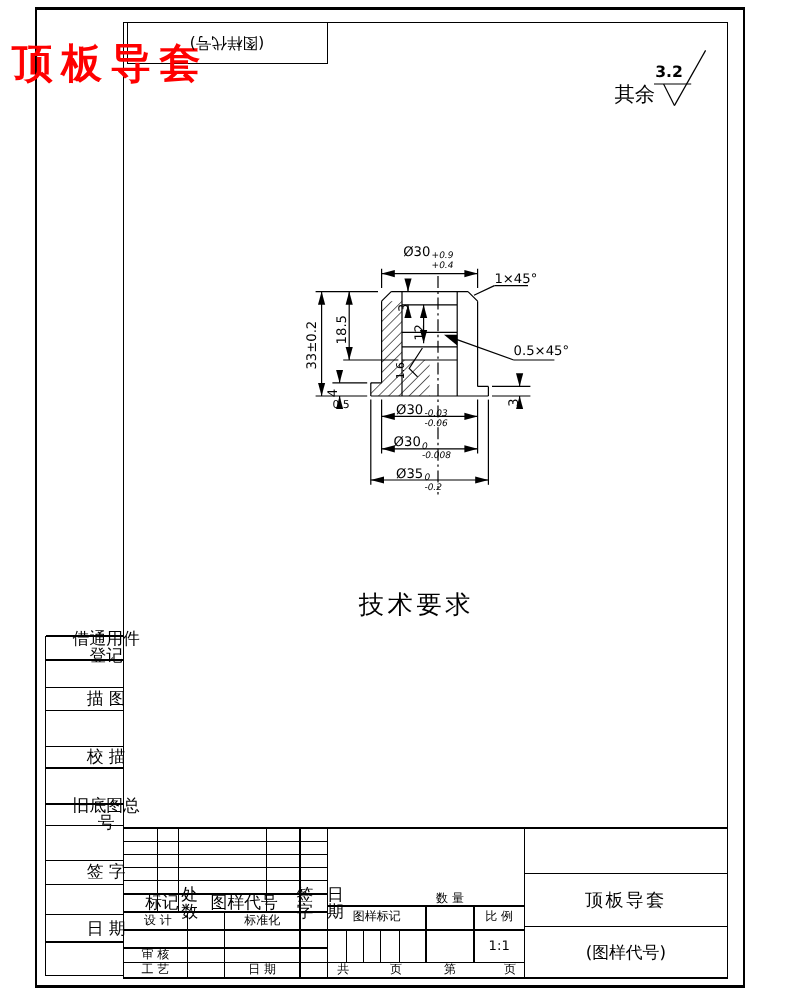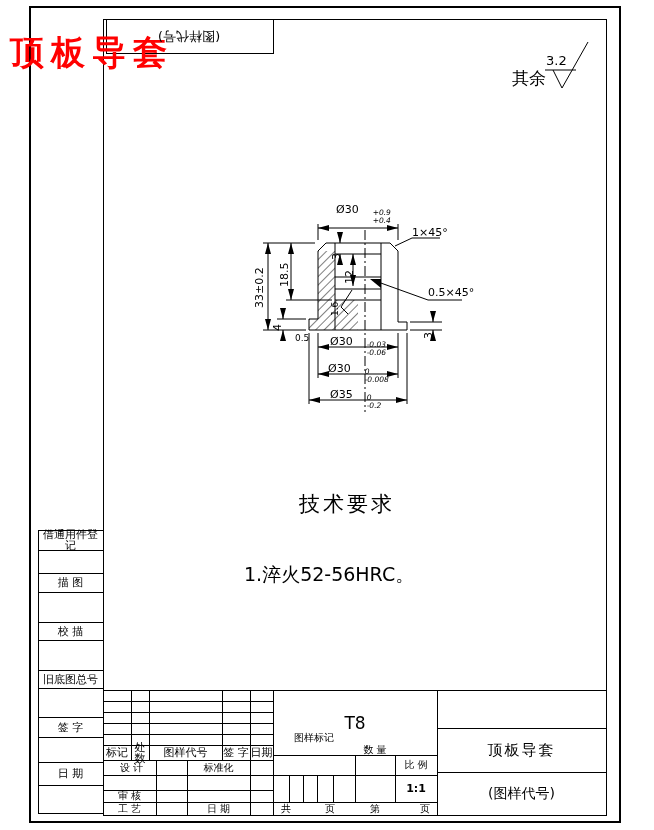--- a/index.html
+++ b/index.html
@@ -1,24 +1,24 @@
 <!DOCTYPE html>
 <html><head>
 <meta charset="utf-8">
 <style>
   html,body{margin:0;padding:0;background:#fff;}
   .page{position:relative;width:654px;height:830px;background:#fff;overflow:hidden;
         font-family:"DejaVu Sans","Liberation Sans",sans-serif;color:#000;}
   .abs{position:absolute;}
   .c{display:flex;align-items:center;justify-content:center;text-align:center;}
   .lbl{font-size:10px;line-height:1;}
-  .lbl9{font-size:11px;line-height:1;}
+  .lbl9{font-size:14px;line-height:1;padding-left:18px;}
   .dim{position:absolute;font-size:11px;line-height:1;white-space:nowrap;}
   .tol{display:inline-flex;flex-direction:column;font-size:7.5px;line-height:8px;
-       vertical-align:-2px;margin-left:14px;}
+       vertical-align:-2px;margin-left:1px;}
   .rot{transform:rotate(-90deg);transform-origin:0 0;}
   .red-title{position:absolute;left:10px;top:30px;font-size:34px;letter-spacing:7px;
              color:#f00;font-weight:bold;white-space:nowrap;}
   .upside{transform:rotate(180deg);display:inline-block;font-size:13px;}
 </style>
 </head>
 <body>
 
 <div class="page">
 
@@ -145,37 +145,37 @@
     </g>
   </svg>
 
   <div class="red-title">顶板导套</div>
 
   <div class="abs c" style="left:106px;top:19px;width:167px;height:34px">
     <span class="upside">(图样代号)</span>
   </div>
 
   <div class="abs" style="left:512px;top:67px;font-size:17px">其余</div>
-  <div class="abs" style="left:546px;top:53px;font-size:13px;font-weight:normal">3.2</div>
+  <div class="abs" style="left:546px;top:53px;font-size:13px;font-weight:bold">3.2</div>
 
   <div class="dim" style="left:336px;top:204px">
     <span>Ø30</span><span class="tol">
         <i>+0.9</i>
         <i>+0.4</i>
       </span>
   </div>
   <div class="dim" style="left:412px;top:227px">1×45°</div>
   <div class="dim" style="left:428px;top:287px">0.5×45°</div>
   <div class="dim rot" style="left:254px;top:308px">33±0.2</div>
   <div class="dim rot" style="left:279px;top:287px">18.5</div>
   <div class="dim rot" style="left:331px;top:260px">3</div>
   <div class="dim rot" style="left:344px;top:284px">12</div>
   <div class="dim rot" style="left:331px;top:316px;font-size:9px">1.6</div>
   <div class="dim rot" style="left:272px;top:331px">4</div>
-  <div class="dim" style="left:295px;top:334px;font-size:9px">0.5</div>
+  <div class="dim" style="left:277px;top:334px;font-size:9px">0.5</div>
   <div class="dim rot" style="left:423px;top:339px">3</div>
   <div class="dim" style="left:330px;top:336px">
     <span>Ø30</span><span class="tol">
         <i>-0.03</i>
         <i>-0.06</i>
       </span>
   </div>
   <div class="dim" style="left:328px;top:363px">
     <span>Ø30</span><span class="tol">
         <i>0</i>
@@ -183,46 +183,44 @@
       </span>
   </div>
   <div class="dim" style="left:330px;top:389px">
     <span>Ø35</span><span class="tol">
         <i>0</i>
         <i>-0.2</i>
       </span>
   </div>
 
   <div class="abs" style="left:299px;top:490px;font-size:21px;letter-spacing:3px">技术要求</div>
-  <div class="abs" style="left:244px;top:562px;font-size:19px">1.淬火52-56HRC。</div>
 
   <div class="abs c lbl9" style="left:38px;top:530px;width:65px;height:20px">借通用件登记</div>
   <div class="abs c lbl9" style="left:38px;top:573px;width:65px;height:19px">描 图</div>
   <div class="abs c lbl9" style="left:38px;top:622px;width:65px;height:18px">校 描</div>
   <div class="abs c lbl9" style="left:38px;top:670px;width:65px;height:18px">旧底图总号</div>
   <div class="abs c lbl9" style="left:38px;top:717px;width:65px;height:20px">签 字</div>
   <div class="abs c lbl9" style="left:38px;top:762px;width:65px;height:23px">日 期</div>
 
   <div class="abs c lbl9" style="left:103px;top:745px;width:28px;height:15px">标记</div>
   <div class="abs c lbl9" style="left:131px;top:745px;width:18px;height:15px">处数</div>
   <div class="abs c lbl9" style="left:149px;top:745px;width:73px;height:15px">图样代号</div>
   <div class="abs c lbl9" style="left:222px;top:745px;width:28px;height:15px">签 字</div>
   <div class="abs c lbl9" style="left:250px;top:745px;width:23px;height:15px">日期</div>
 
   <div class="abs c lbl" style="left:105px;top:760px;width:53px;height:15px">设 计</div>
   <div class="abs c lbl" style="left:187px;top:760px;width:63px;height:15px">标准化</div>
   <div class="abs c lbl" style="left:103px;top:789px;width:53px;height:13px">审 核</div>
   <div class="abs c lbl" style="left:103px;top:802px;width:53px;height:13px">工 艺</div>
   <div class="abs c lbl" style="left:187px;top:802px;width:63px;height:13px">日 期</div>
 
-  <div class="abs c" style="left:273px;top:690px;width:164px;height:65px;font-size:17px">T8</div>
-  <div class="abs c lbl" style="left:273px;top:728px;width:82px;height:20px">图样标记</div>
+  <div class="abs c lbl" style="left:273px;top:755px;width:82px;height:20px">图样标记</div>
   <div class="abs c lbl" style="left:355px;top:740px;width:40px;height:20px">数 量</div>
   <div class="abs c lbl" style="left:395px;top:755px;width:42px;height:20px">比 例</div>
-  <div class="abs c" style="left:395px;top:775px;width:42px;height:27px;font-size:11px;font-weight:bold">1:1</div>
+  <div class="abs c" style="left:395px;top:775px;width:42px;height:27px;font-size:11px;font-weight:normal">1:1</div>
   <div class="abs c lbl" style="left:276px;top:802px;width:20px;height:13px">共</div>
   <div class="abs c lbl" style="left:320px;top:802px;width:20px;height:13px">页</div>
   <div class="abs c lbl" style="left:365px;top:802px;width:20px;height:13px">第</div>
   <div class="abs c lbl" style="left:415px;top:802px;width:20px;height:13px">页</div>
 
   <div class="abs c" style="left:437px;top:728px;width:169px;height:44px;font-size:15px;letter-spacing:2px">顶板导套</div>
   <div class="abs c" style="left:437px;top:772px;width:169px;height:43px;font-size:14px">(图样代号)</div>
 
 </div>
 

